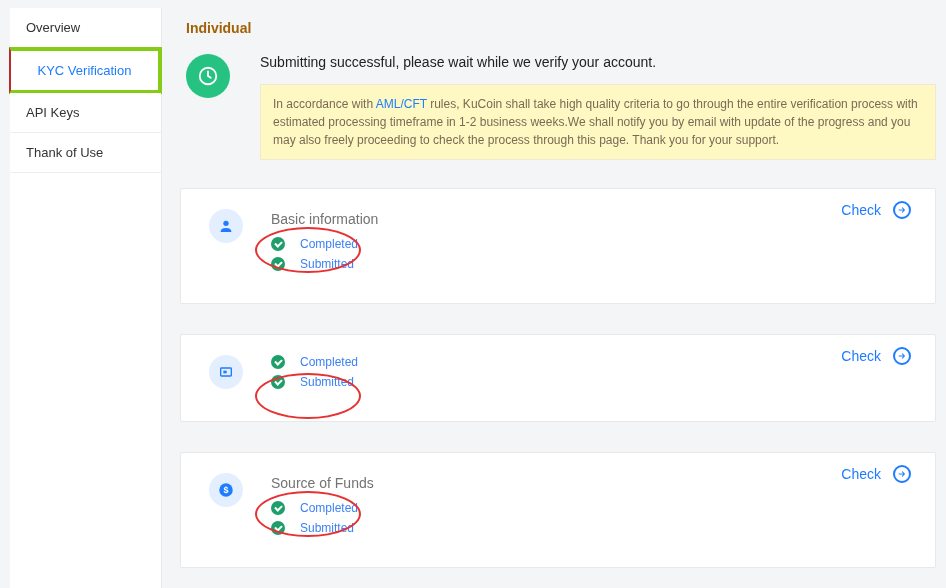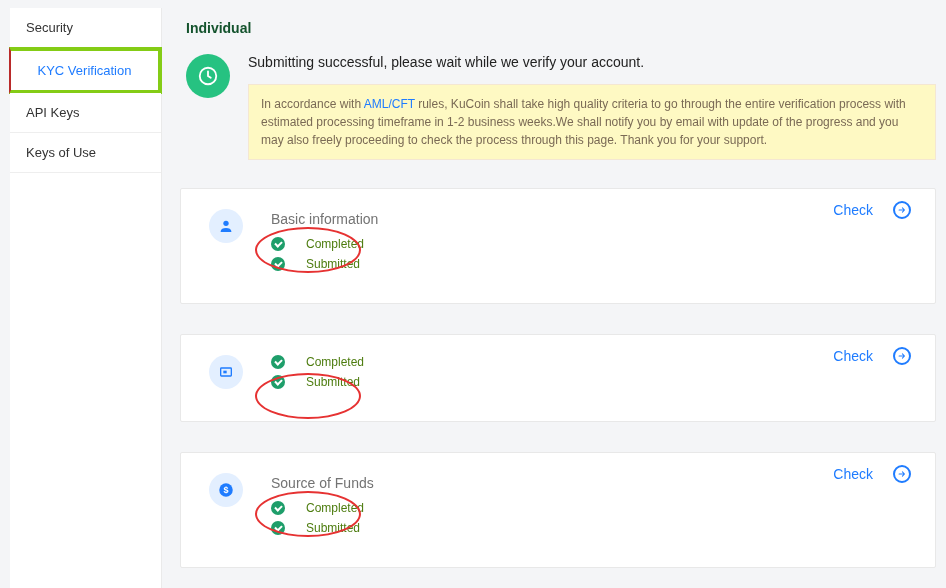--- a/index.html
+++ b/index.html
@@ -37,26 +37,26 @@
     border-left: 2px solid #b92a2a;
     margin: -1px;
     text-align: center;
   }
   .main {
     flex: 1;
     min-width: 0;
   }
   .page-title {
     font-size: 14px;
-    color: #14532d;
+    color: #a16207;
     padding: 12px 6px 18px 6px;
   }
   .banner {
     display: flex;
-    gap: 18px;
+    gap: 30px;
     margin-bottom: 28px;
   }
   .banner-icon {
     width: 44px; height: 44px;
     border-radius: 50%;
     background: #26c281;
     display: flex; align-items: center; justify-content: center;
     flex-shrink: 0;
     margin-left: 6px;
   }
@@ -97,23 +97,23 @@
   .card-body { flex: 1; position: relative; }
   .card-title {
     font-size: 14px;
     color: #737373;
     margin-bottom: 10px;
     margin-top: 2px;
   }
   .status-row {
     display: flex;
     align-items: center;
-    gap: 21px;
+    gap: 15px;
     font-size: 12px;
-    color: #4d7c0f;
+    color: #3b82f6;
     margin-bottom: 6px;
   }
   .status-circle {
     width: 14px; height: 14px;
     border-radius: 50%;
     background: #1e9e6a;
     display: inline-flex;
     align-items: center; justify-content: center;
   }
   .status-circle::after {
@@ -125,21 +125,21 @@
     margin-top: -1px;
   }
   .check-link {
     position: absolute;
     right: 0px;
     top: -8px;
     color: #1f7cff;
     font-size: 14px;
     display: flex;
     align-items: center;
-    gap: 20px;
+    gap: 12px;
     cursor: pointer;
   }
   .arrow-circle {
     width: 18px; height: 18px;
     border: 2px solid #1f7cff;
     border-radius: 50%;
     display: inline-flex;
     align-items: center; justify-content: center;
   }
   .red-oval {
@@ -148,30 +148,30 @@
     border-radius: 50%;
     pointer-events: none;
   }
 </style>
 </head>
 <body>
 
 <div class="layout">
   <nav class="sidebar">
     <div class="sidebar-item">
-      <span>Security</span>
+      <span>Overview</span>
     </div>
     <div class="sidebar-item active">
       <span>KYC Verification</span>
     </div>
     <div class="sidebar-item">
       <span>API Keys</span>
     </div>
     <div class="sidebar-item">
-      <span>Keys of Use</span>
+      <span>Thank of Use</span>
     </div>
   </nav>
 
   <main class="main">
     <h2 class="page-title">Individual</h2>
 
     <div class="banner">
       <div class="banner-icon">
         <svg width="22" height="22" viewBox="0 0 24 24" fill="none">
           <circle cx="12" cy="12" r="9" stroke="#fff" stroke-width="2"></circle>

